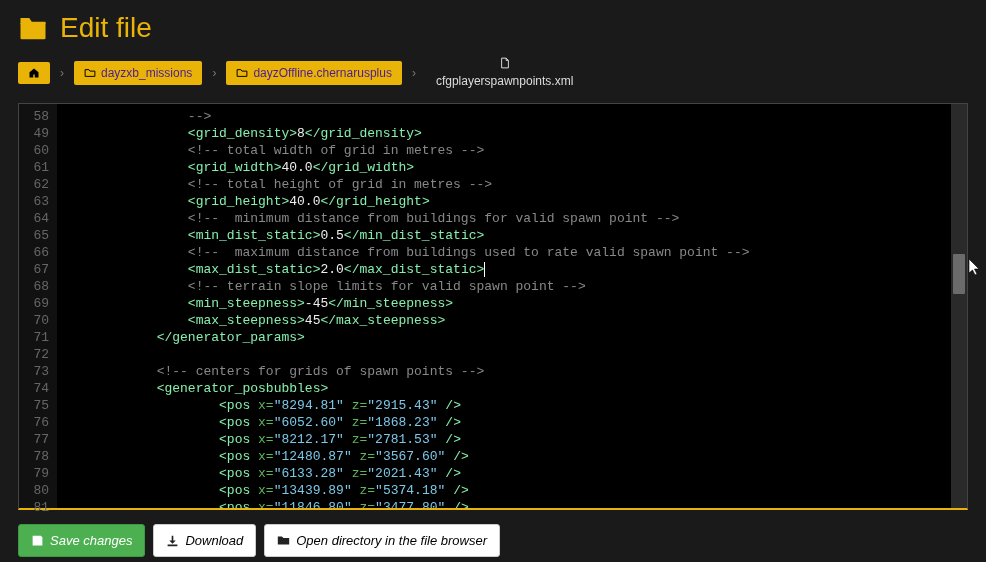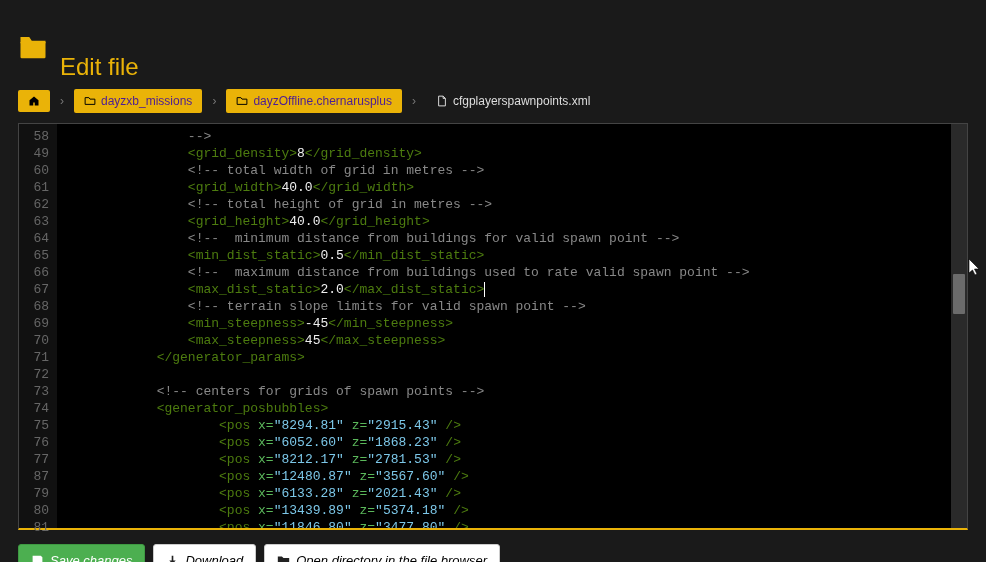--- a/index.html
+++ b/index.html
@@ -18,23 +18,22 @@
     gap: 12px;
   }
   .folder-icon {
     width: 30px;
     height: 26px;
     position: relative;
   }
   .folder-icon svg { width: 100%; height: 100%; }
   .title {
     color: #eab308;
-    font-size: 24px;
+    font-size: 28px;
     font-weight: 400;
-    margin-top: 41px;
   }
   .breadcrumb {
     display: flex;
     align-items: center;
     padding: 0 18px 10px 18px;
     gap: 0;
   }
   .bc-item {
     display: inline-flex;
     align-items: center;
@@ -42,20 +41,21 @@
     font-size: 12px;
     background: #eab308;
     color: #4c1d95;
     gap: 5px;
     cursor: pointer;
     border-radius: 2px;
   }
   .bc-item.file {
     background: transparent;
     color: #ddd;
+    flex-direction: column;
   }
   .bc-sep {
     color: #777;
     padding: 0 10px;
     font-size: 12px;
   }
   .bc-icon { display:inline-flex; }
   .bc-icon svg { width: 12px; height: 12px; }
   .editor-wrap {
     margin: 0 18px;
@@ -83,21 +83,21 @@
     flex: 1;
     padding: 4px 0 4px 6px;
     font-family: "Consolas", "Courier New", monospace;
     font-size: 13px;
     line-height: 17px;
     white-space: pre;
     overflow: hidden;
   }
   .code-line { height: 17px; }
   .tok-comment { color: #888; }
-  .tok-tag { color: #4d7c0f; }
+  .tok-tag { color: #86efac; }
   .tok-attr { color: #5bb85b; }
   .tok-val { color: #7cc7e8; }
   .tok-white { color: #eee; }
   .cursor {
     border-right: 1px solid #fff;
   }
   .scrollbar {
     width: 16px;
     background: #2a2a2a;
     position: relative;
@@ -211,21 +211,21 @@
       <div>68</div>
       <div>69</div>
       <div>70</div>
       <div>71</div>
       <div>72</div>
       <div>73</div>
       <div>74</div>
       <div>75</div>
       <div>76</div>
       <div>77</div>
-      <div>87</div>
+      <div>78</div>
       <div>79</div>
       <div>80</div>
       <div>81</div>
     </div>
   <div class="code" id="code"><div class="code-line">                <span class="tok-comment">--&gt;</span></div><div class="code-line">                <span class="tok-tag">&lt;grid_density&gt;</span><span class="tok-white">8</span><span class="tok-tag">&lt;/grid_density&gt;</span></div><div class="code-line">                <span class="tok-comment">&lt;!-- total width of grid in metres --&gt;</span></div><div class="code-line">                <span class="tok-tag">&lt;grid_width&gt;</span><span class="tok-white">40.0</span><span class="tok-tag">&lt;/grid_width&gt;</span></div><div class="code-line">                <span class="tok-comment">&lt;!-- total height of grid in metres --&gt;</span></div><div class="code-line">                <span class="tok-tag">&lt;grid_height&gt;</span><span class="tok-white">40.0</span><span class="tok-tag">&lt;/grid_height&gt;</span></div><div class="code-line">                <span class="tok-comment">&lt;!--  minimum distance from buildings for valid spawn point --&gt;</span></div><div class="code-line">                <span class="tok-tag">&lt;min_dist_static&gt;</span><span class="tok-white">0.5</span><span class="tok-tag">&lt;/min_dist_static&gt;</span></div><div class="code-line">                <span class="tok-comment">&lt;!--  maximum distance from buildings used to rate valid spawn point --&gt;</span></div><div class="code-line">                <span class="tok-tag">&lt;max_dist_static&gt;</span><span class="tok-white">2.0</span><span class="tok-tag">&lt;/max_dist_static&gt;</span><span class="cursor"></span></div><div class="code-line">                <span class="tok-comment">&lt;!-- terrain slope limits for valid spawn point --&gt;</span></div><div class="code-line">                <span class="tok-tag">&lt;min_steepness&gt;</span><span class="tok-white">-45</span><span class="tok-tag">&lt;/min_steepness&gt;</span></div><div class="code-line">                <span class="tok-tag">&lt;max_steepness&gt;</span><span class="tok-white">45</span><span class="tok-tag">&lt;/max_steepness&gt;</span></div><div class="code-line">            <span class="tok-tag">&lt;/generator_params&gt;</span></div><div class="code-line"></div><div class="code-line">            <span class="tok-comment">&lt;!-- centers for grids of spawn points --&gt;</span></div><div class="code-line">            <span class="tok-tag">&lt;generator_posbubbles&gt;</span></div><div class="code-line">                    <span class="tok-tag">&lt;pos</span> <span class="tok-attr">x=</span><span class="tok-val">"8294.81"</span> <span class="tok-attr">z=</span><span class="tok-val">"2915.43"</span> <span class="tok-tag">/&gt;</span></div><div class="code-line">                    <span class="tok-tag">&lt;pos</span> <span class="tok-attr">x=</span><span class="tok-val">"6052.60"</span> <span class="tok-attr">z=</span><span class="tok-val">"1868.23"</span> <span class="tok-tag">/&gt;</span></div><div class="code-line">                    <span class="tok-tag">&lt;pos</span> <span class="tok-attr">x=</span><span class="tok-val">"8212.17"</span> <span class="tok-attr">z=</span><span class="tok-val">"2781.53"</span> <span class="tok-tag">/&gt;</span></div><div class="code-line">                    <span class="tok-tag">&lt;pos</span> <span class="tok-attr">x=</span><span class="tok-val">"12480.87"</span> <span class="tok-attr">z=</span><span class="tok-val">"3567.60"</span> <span class="tok-tag">/&gt;</span></div><div class="code-line">                    <span class="tok-tag">&lt;pos</span> <span class="tok-attr">x=</span><span class="tok-val">"6133.28"</span> <span class="tok-attr">z=</span><span class="tok-val">"2021.43"</span> <span class="tok-tag">/&gt;</span></div><div class="code-line">                    <span class="tok-tag">&lt;pos</span> <span class="tok-attr">x=</span><span class="tok-val">"13439.89"</span> <span class="tok-attr">z=</span><span class="tok-val">"5374.18"</span> <span class="tok-tag">/&gt;</span></div><div class="code-line">                    <span class="tok-tag">&lt;pos</span> <span class="tok-attr">x=</span><span class="tok-val">"11846.80"</span> <span class="tok-attr">z=</span><span class="tok-val">"3477.80"</span> <span class="tok-tag">/&gt;</span></div></div>
   <div class="scrollbar">
     <div class="scrollthumb"></div>
   </div>
 </div>
 

